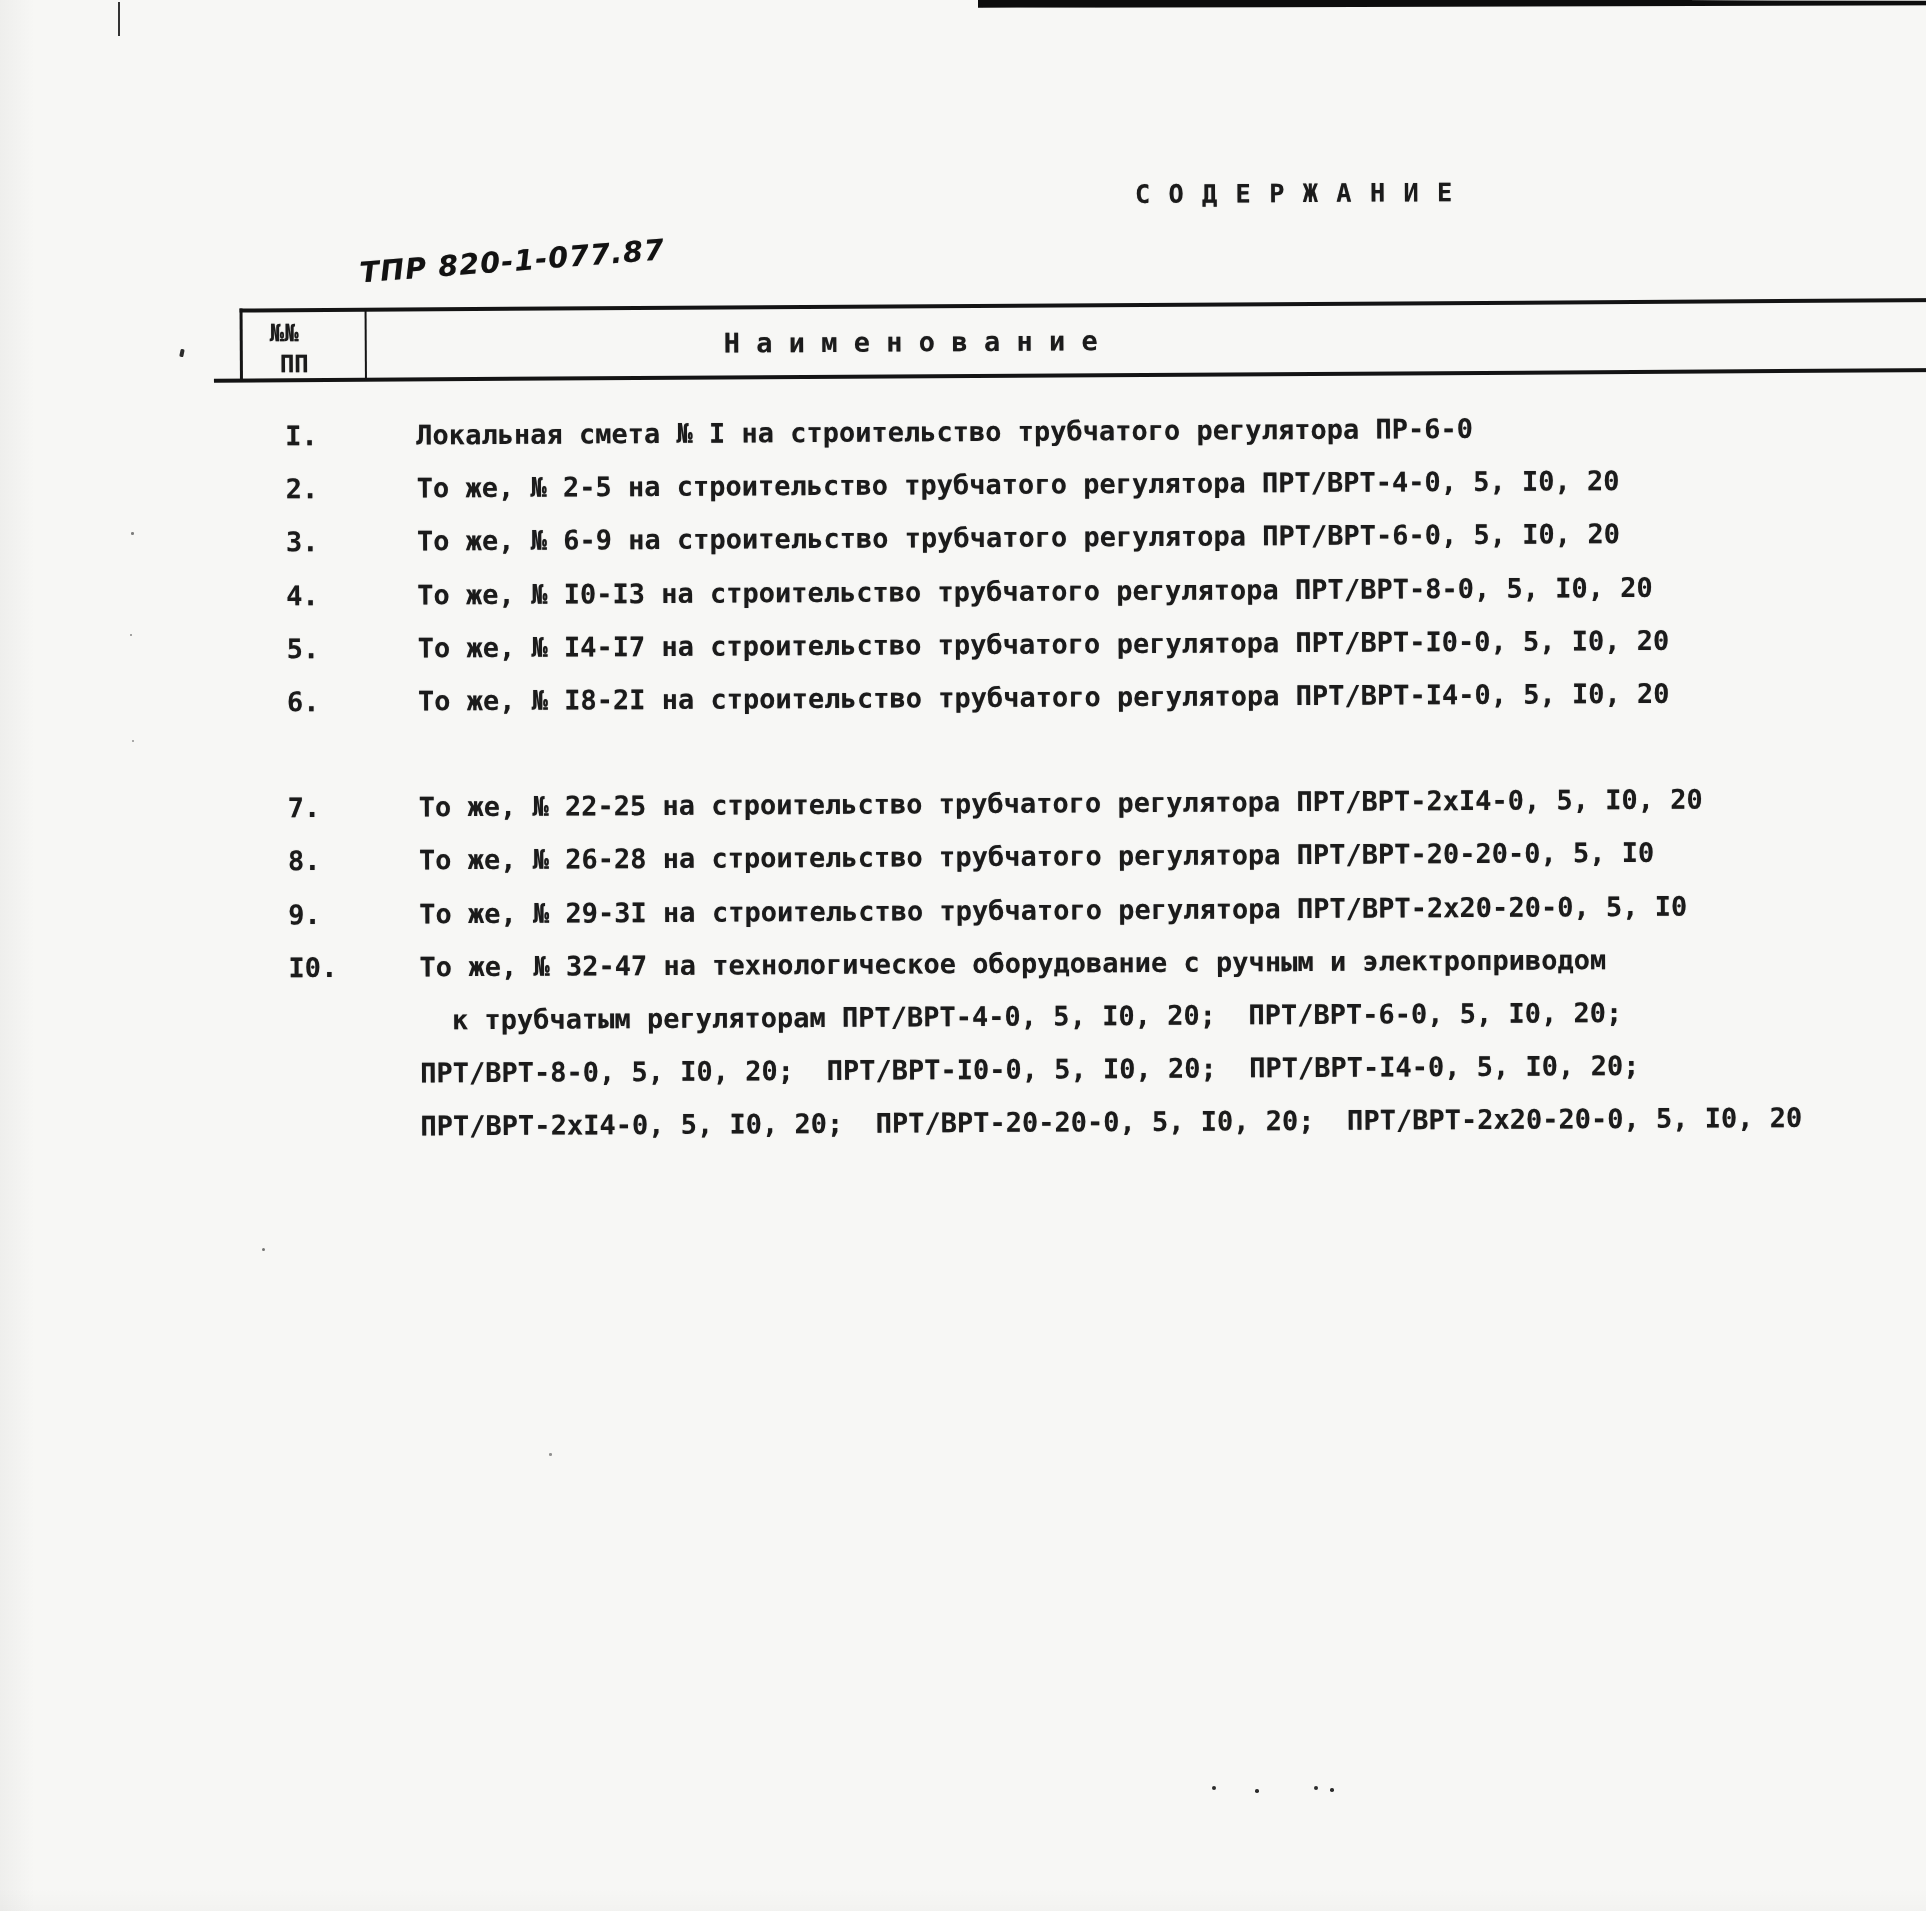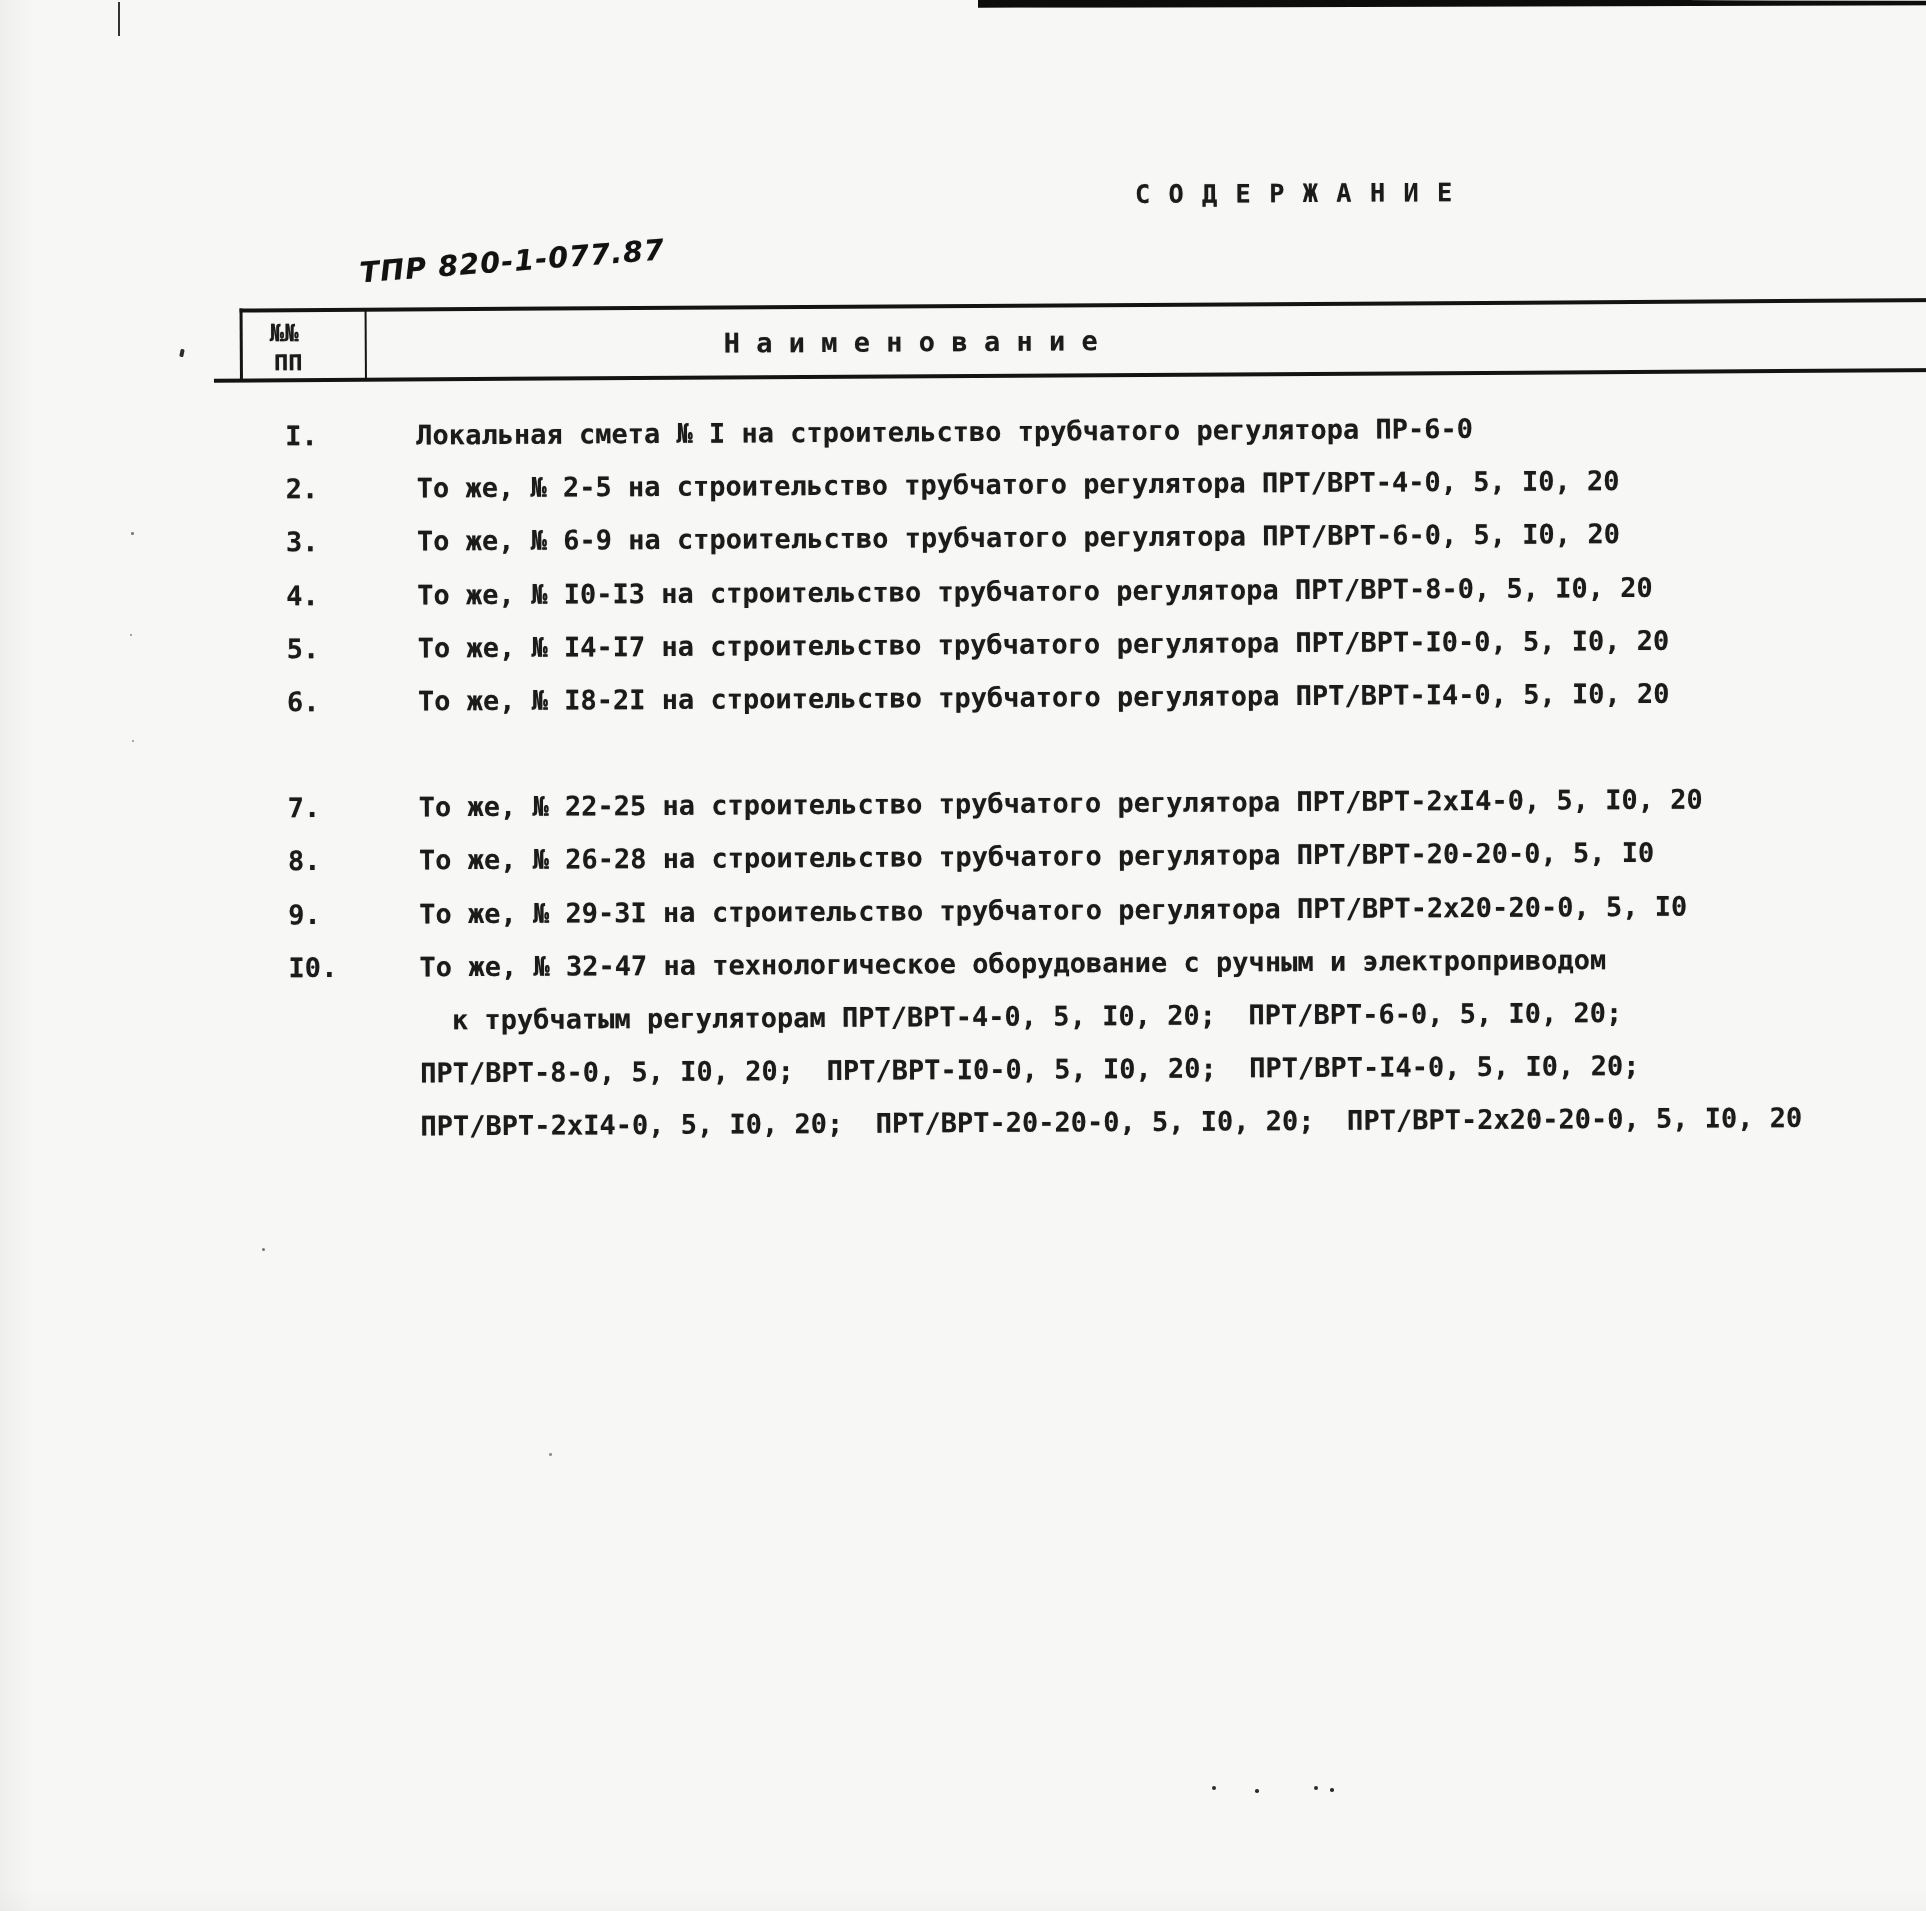--- a/index.html
+++ b/index.html
@@ -67,21 +67,21 @@
   <div class="type title" style="left:1136px;top:178px;">С О Д Е Р Ж А Н И Е</div>
 
   <div class="hand doc-code" style="left:360px;top:240px;">ТПР 820-1-077.87</div>
 
   <div class="rule" style="left:240px;top:302px;width:2261px;height:3.5px;"></div>
   <div class="rule" style="left:214px;top:372px;width:2286px;height:3.5px;"></div>
   <div class="rule" style="left:240px;top:302px;width:2.7px;height:72px;"></div>
   <div class="rule" style="left:365px;top:304px;width:2.3px;height:71px;"></div>
 
   <div class="type hcell" style="left:270px;top:313px;">№№</div>
-  <div class="type hcell" style="left:274px;top:344px;font-family:Liberation Mono, monospace;">ПП</div>
+  <div class="type hcell" style="left:280px;top:344px;">ПП</div>
   <div class="type hname" style="left:724px;top:324px;">Н а и м е н о в а н и е</div>
 
   <div id="rows">
       <div class="type row-num" style="left: 285px; top: 414px;">I.</div>
       <div class="type row-text" style="left: 416px; top: 414px;">Локальная смета № I на строительство трубчатого регулятора ПР-6-0</div>
       <div class="type row-num" style="left: 285px; top: 467px;">2.</div>
       <div class="type row-text" style="left: 416px; top: 467px;">То же, № 2-5 на строительство трубчатого регулятора ПРТ/ВРТ-4-0, 5, I0, 20</div>
       <div class="type row-num" style="left: 285px; top: 520px;">3.</div>
       <div class="type row-text" style="left: 416px; top: 520px;">То же, № 6-9 на строительство трубчатого регулятора ПРТ/ВРТ-6-0, 5, I0, 20</div>
       <div class="type row-num" style="left: 285px; top: 574px;">4.</div>

